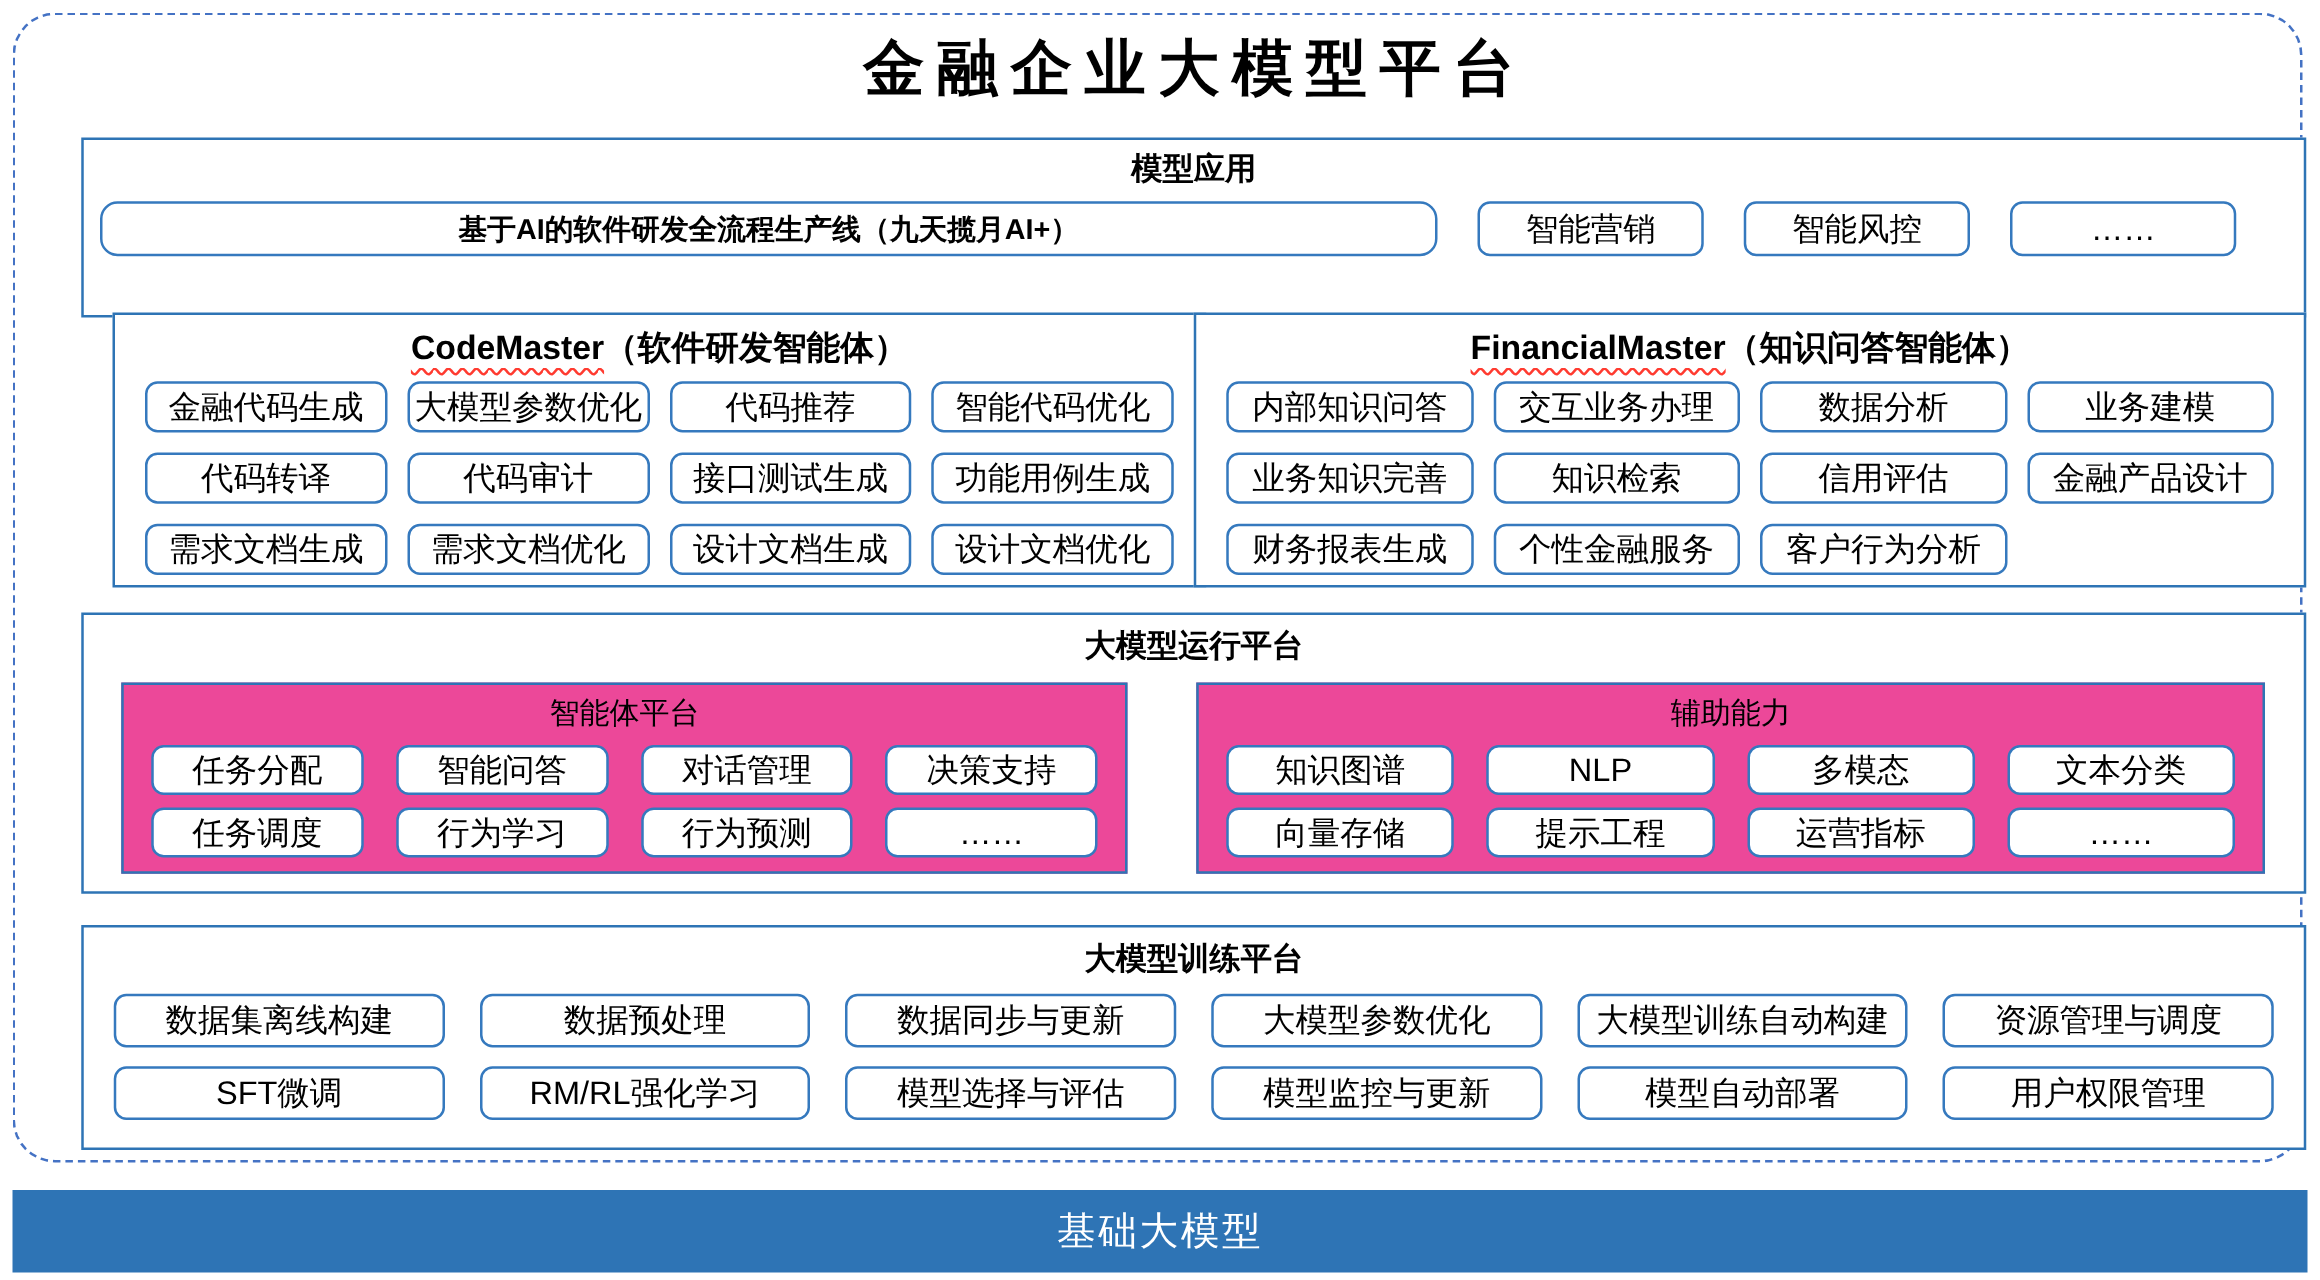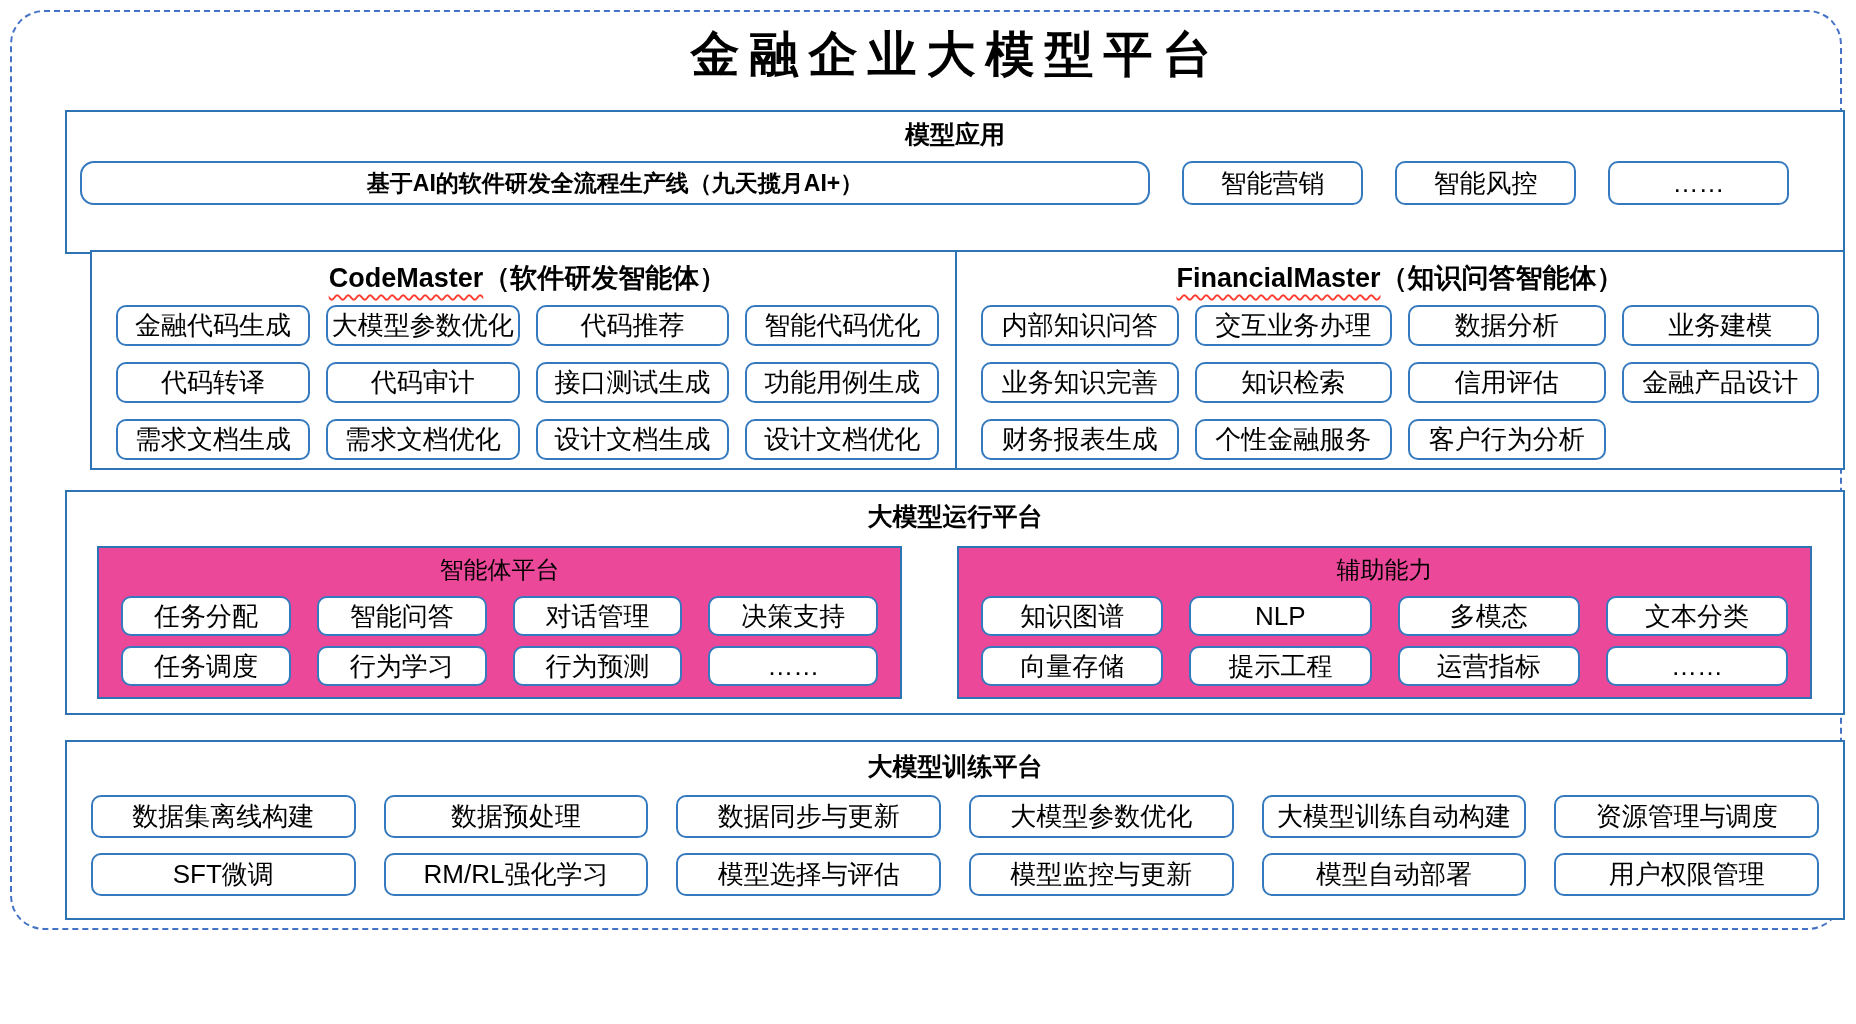--- a/index.html
+++ b/index.html
@@ -177,14 +177,17 @@
       <div class="box">资源管理与调度</div>
       <div class="box">SFT微调</div>
       <div class="box">RM/RL强化学习</div>
       <div class="box">模型选择与评估</div>
       <div class="box">模型监控与更新</div>
       <div class="box">模型自动部署</div>
       <div class="box">用户权限管理</div>
     </div>
   </div>
 
+  <div class="base-bar">
+    <span>基础大模型</span>
+  </div>
 
 </div>
 
 </body></html>

